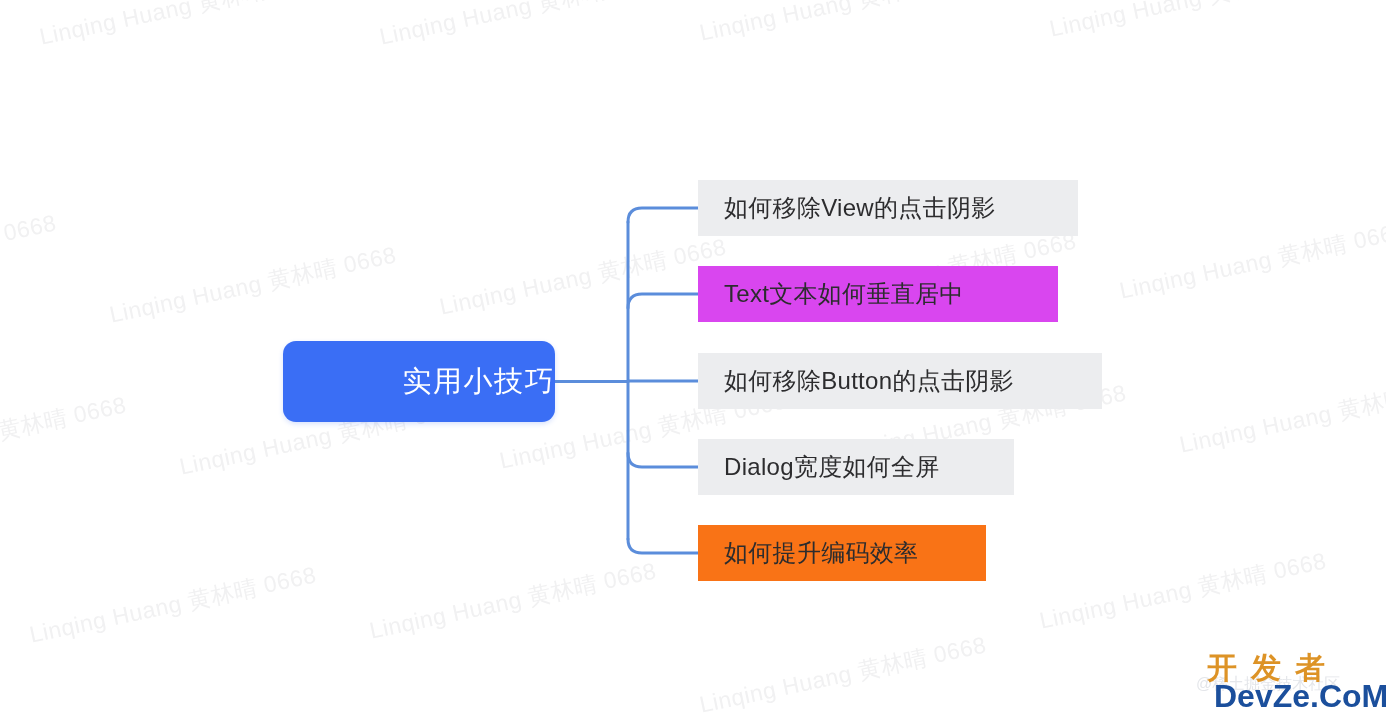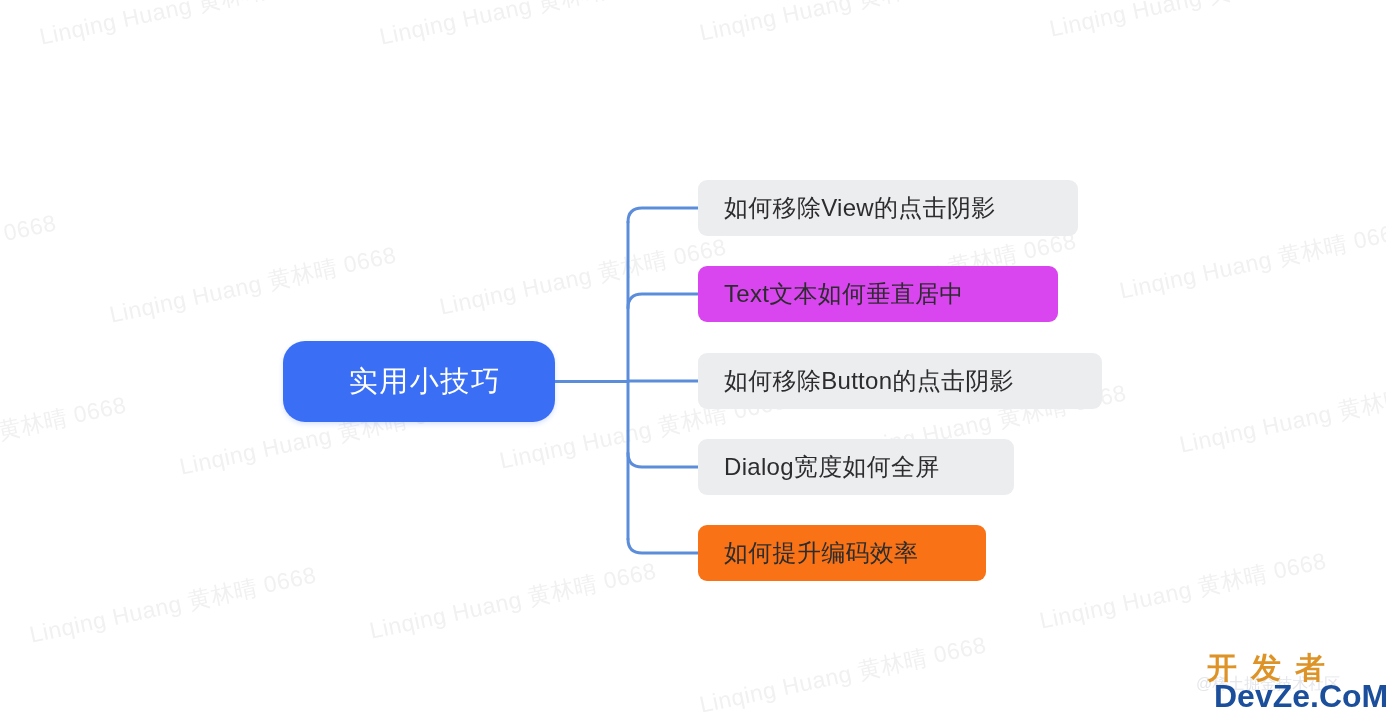--- a/index.html
+++ b/index.html
@@ -59,40 +59,40 @@
     height: 722px;
     z-index: 3;
   }
   .root-node {
     position: absolute;
     left: 283px;
     top: 341px;
     width: 272px;
     height: 81px;
     background: #3a6ef5;
-    border-radius: 22px;
+    border-radius: 13px;
     display: flex;
     align-items: center;
-    justify-content: center;
+    justify-content: flex-end;
     box-shadow: 0 2px 5px rgba(58,110,245,0.20);
     box-sizing: border-box;
     padding-left: 12px;
   }
   .root-node-label {
     color: #ffffff;
     font-size: 29px;
     font-weight: 400;
     letter-spacing: 1.5px;
     line-height: 1;
   }
   .child-node {
     position: absolute;
     height: 56px;
     background: #ecedef;
-    border-radius: 9px;
+    border-radius: 0;
     display: flex;
     align-items: center;
     box-sizing: border-box;
     padding: 0 26px;
   }
   .child-node-label {
     color: #2c2c2e;
     font-size: 24px;
     font-weight: 400;
     line-height: 1;

